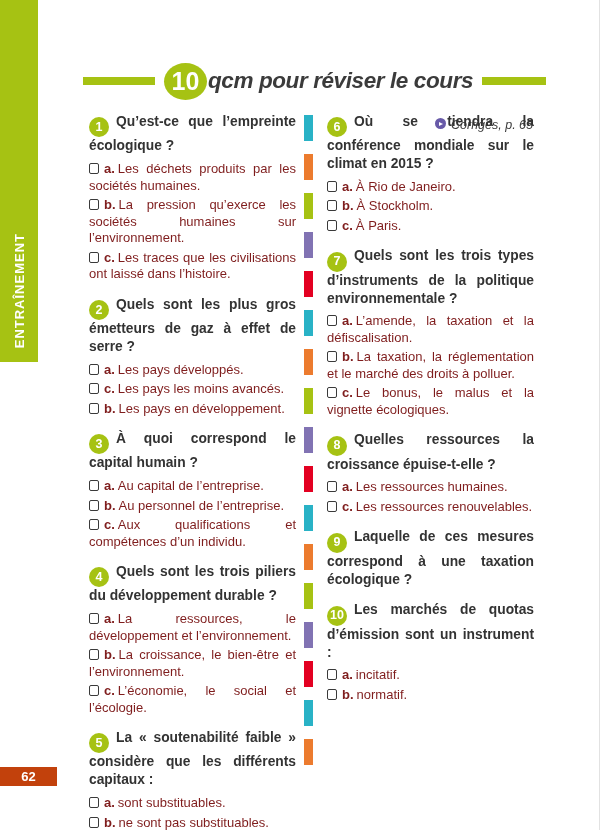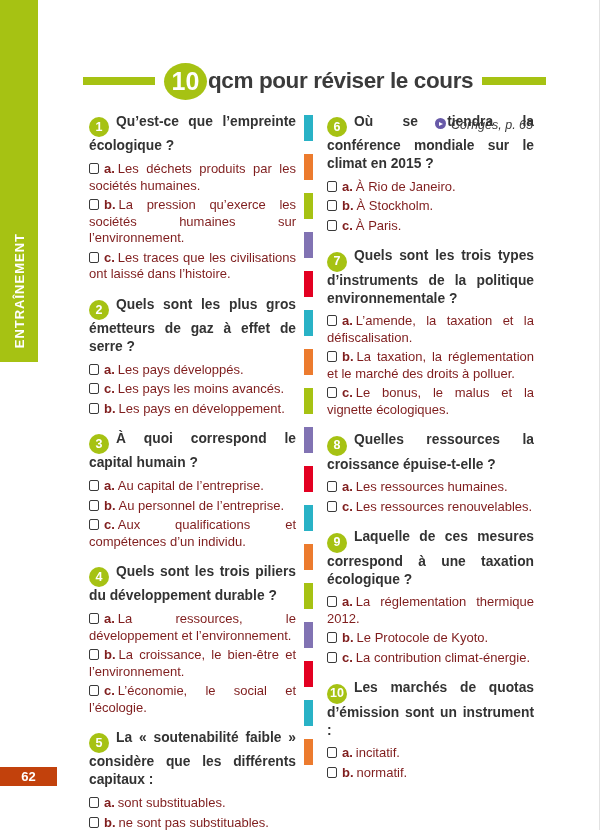--- a/index.html
+++ b/index.html
@@ -34,21 +34,21 @@
   .rule{height:8px;flex:0 0 auto;}
   .rule-left{width:72px;margin-right:9px;}
   .rule-right{width:64px;margin-left:9px;}
   .header-badge{
     flex:0 0 auto;width:43px;height:37px;border-radius:50%;
     display:flex;align-items:center;justify-content:center;
     color:#fff;font-weight:bold;font-size:25px;margin-right:1px;
   }
   .header-title{
     margin:0;font-size:22.5px;font-weight:bold;color:#3b3b3b;
-    white-space:nowrap;letter-spacing:-0.4px;flex:1 1 auto;text-align:center;
+    white-space:nowrap;letter-spacing:-0.4px;flex:1 1 auto;text-align:center;font-style:italic;
   }
   .corriges{
     display:flex;justify-content:flex-end;align-items:flex-start;gap:5px;
     margin-top:16px;cursor:pointer;
   }
   .play-icon{
     width:11px;height:11px;border-radius:50%;background:#685aa8;
     display:inline-flex;align-items:center;justify-content:center;flex:0 0 auto;
   }
   .play-icon::after{
@@ -219,27 +219,20 @@
     <ul class="options">
   <li class="option"><span class="checkbox"></span><span class="opt-letter">a.</span><span class="opt-text">Les ressources humaines.</span></li>
 
 
   <li class="option"><span class="checkbox"></span><span class="opt-letter">c.</span><span class="opt-text">Les ressources renouvelables.</span></li>
 </ul>
   </section>
 
   <section class="question">
     <h3 class="q-title"><span class="q-badge" style="background: rgb(166, 194, 19);">9</span><span class="q-text">Laquelle de ces mesures correspond à une taxation écologique ?</span></h3>
-    <ul class="options">
-  <li class="option"><span class="checkbox"></span><span class="opt-letter">a.</span><span class="opt-text">La réglementation thermique 2012.</span></li>
-
-  <li class="option"><span class="checkbox"></span><span class="opt-letter">b.</span><span class="opt-text">Le Protocole de Kyoto.</span></li>
-
-  <li class="option"><span class="checkbox"></span><span class="opt-letter">c.</span><span class="opt-text">La contribution climat-énergie.</span></li>
-</ul>
   </section>
 
   <section class="question">
     <h3 class="q-title"><span class="q-badge" style="background: rgb(166, 194, 19);">10</span><span class="q-text">Les marchés de quotas d’émission sont un instrument :</span></h3>
     <ul class="options">
   <li class="option"><span class="checkbox"></span><span class="opt-letter">a.</span><span class="opt-text">incitatif.</span></li>
 
   <li class="option"><span class="checkbox"></span><span class="opt-letter">b.</span><span class="opt-text">normatif.</span></li>
 
 </ul>

